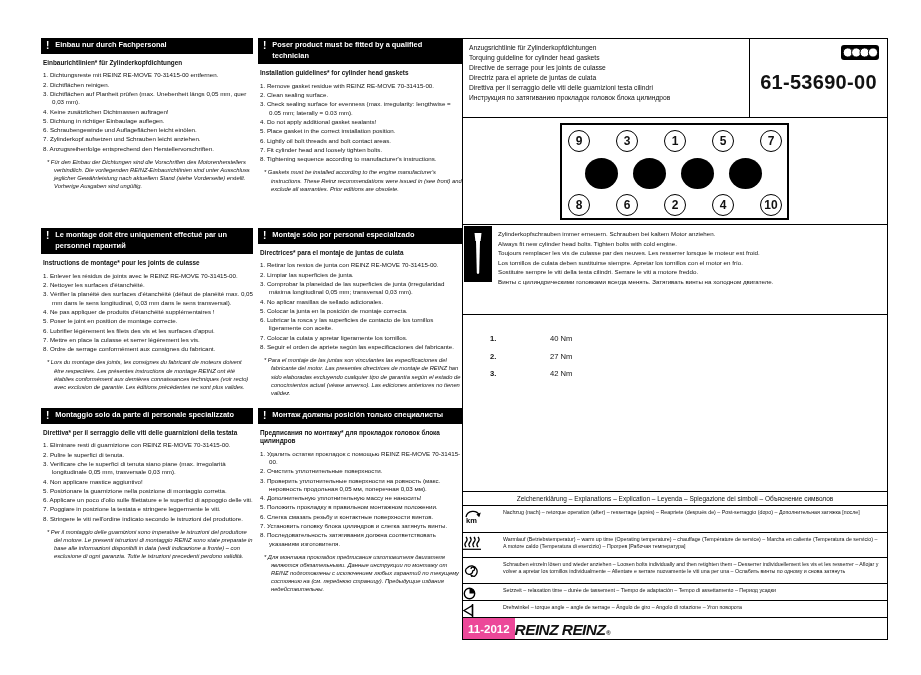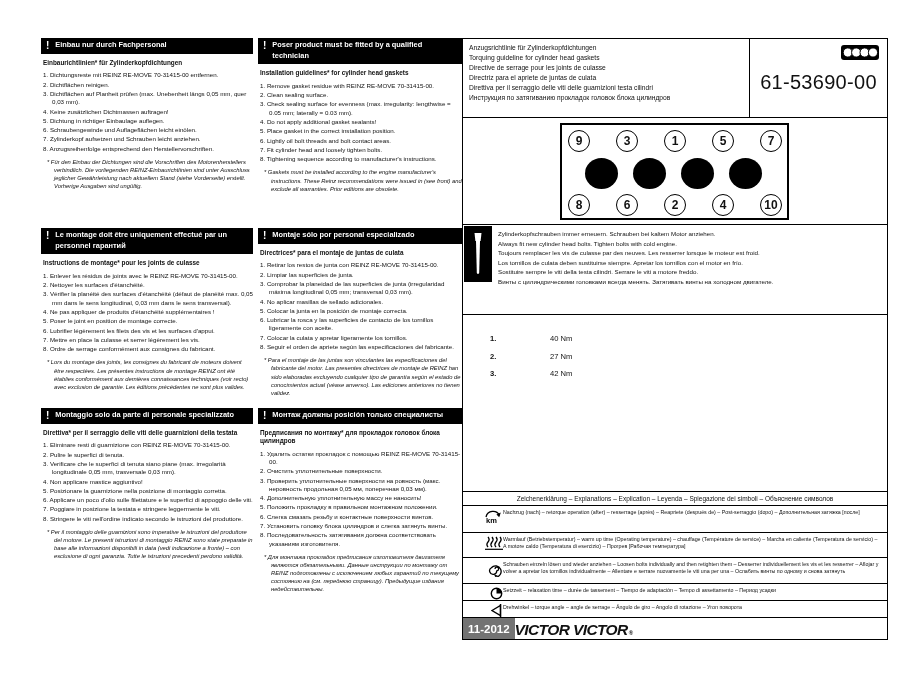--- a/index.html
+++ b/index.html
@@ -23,46 +23,46 @@
   #sec-ru { left:258px; top:408px; width:204px; }
 
   
   .panel { position:absolute; left:462px; top:38px; width:426px; }
   .pbox { border:1.5px solid #000; border-top:none; }
   .pbox.first { border-top:1.5px solid #000; }
 
   .p-header { display:flex; height:80px; }
   .p-titles { flex:1; border-right:1.5px solid #000; padding:4px 6px; font-size:6.7px; line-height:1.5; }
   .p-part { width:137px; position:relative; display:flex; align-items:center; justify-content:center; }
-  .part-number { font-size:20px; font-weight:normal; letter-spacing:0.3px; margin-top:8px; }
+  .part-number { font-size:20px; font-weight:bold; letter-spacing:0.3px; margin-top:8px; }
   .gasket-icon { position:absolute; top:6px; right:8px; }
 
   .p-diagram { height:107px; position:relative; }
   .dbox { position:absolute; left:97px; top:5px; width:229px; height:97px; border:2.5px solid #000; }
   .bolt-circle { position:absolute; width:22px; height:22px; border:1.6px solid #000; border-radius:50%; background:#fff; display:flex; align-items:center; justify-content:center; font-weight:bold; font-size:12px; }
   .bore { position:absolute; width:33px; height:31px; background:#000; border-radius:50%; }
 
   .p-notes { min-height:90px; display:flex; padding:1px; }
   .note-icon-cell { width:28px; height:56px; background:#000; display:flex; align-items:center; justify-content:center; flex:none; }
   .note-lines { flex:1; padding:3px 6px 0 6px; font-size:6.2px; line-height:1.55; }
 
   .p-torque { height:177px; padding:19px 0 0 27px; }
   .torque-row { display:flex; font-size:7.6px; margin-bottom:8.5px; }
   .torque-n { width:60px; font-weight:bold; }
 
   .p-legend-header { height:14px; display:flex; align-items:center; justify-content:center; font-size:6.5px; }
   .legend-row { display:flex; align-items:flex-start; }
-  .legend-icon-cell { width:40px; flex:none; display:flex; justify-content:flex-end; padding-top:3px; }
+  .legend-icon-cell { width:40px; flex:none; display:flex; justify-content:flex-start; padding-top:3px; }
   .legend-text { flex:1; font-size:5.3px; line-height:1.45; padding:2.5px 6px 2px 0; }
   #legend-row-0 { min-height:27px; } #legend-row-1 { min-height:25px; }
   #legend-row-2 { min-height:26px; } #legend-row-3 { min-height:12px; }
   #legend-row-4 { min-height:12px; }
 
   .p-footer { height:22px; display:flex; align-items:stretch; }
-  .footer-date { background:#737373; color:#fff; font-weight:bold; font-size:11.5px; display:flex; align-items:center; padding:0 5px; flex:none; }
+  .footer-date { background:#ec4899; color:#fff; font-weight:bold; font-size:11.5px; display:flex; align-items:center; padding:0 5px; flex:none; }
   .footer-company { flex:1; display:flex; align-items:center; gap:3px; padding-left:7px; font-size:7.6px; }
   .footer-company .co { font-weight:bold; }
   .footer-brand { display:flex; align-items:baseline; padding:3px 8px 0 0; font-weight:900; font-style:italic; font-size:15.5px; letter-spacing:-0.6px; }
   .footer-brand sup { font-size:6px; font-style:normal; margin-left:1px; }
 </style>
 </head>
 <body>
 
 <div class="page">
 
@@ -310,19 +310,19 @@
           <polygon points="1,6.5 9.5,1.5 9.5,11.5" fill="none" stroke="#000" stroke-width="1.3"></polygon>
           <line x1="9.5" y1="0" x2="9.5" y2="13" stroke="#000" stroke-width="1.4"></line>
         </svg>
       </div>
       <div class="legend-text">Drehwinkel – torque angle – angle de serrage – Ángulo de giro – Angolo di rotazione – Угол поворота</div>
     </div>
 
     <div class="pbox p-footer">
       <div class="footer-date">11-2012</div>
       <div class="footer-brand">
-        <span>VICTOR VICTOR</span>
+        <span>REINZ REINZ</span>
         <sup>®</sup>
       </div>
     </div>
 
   </div>
 </div>
 
 </body></html>

